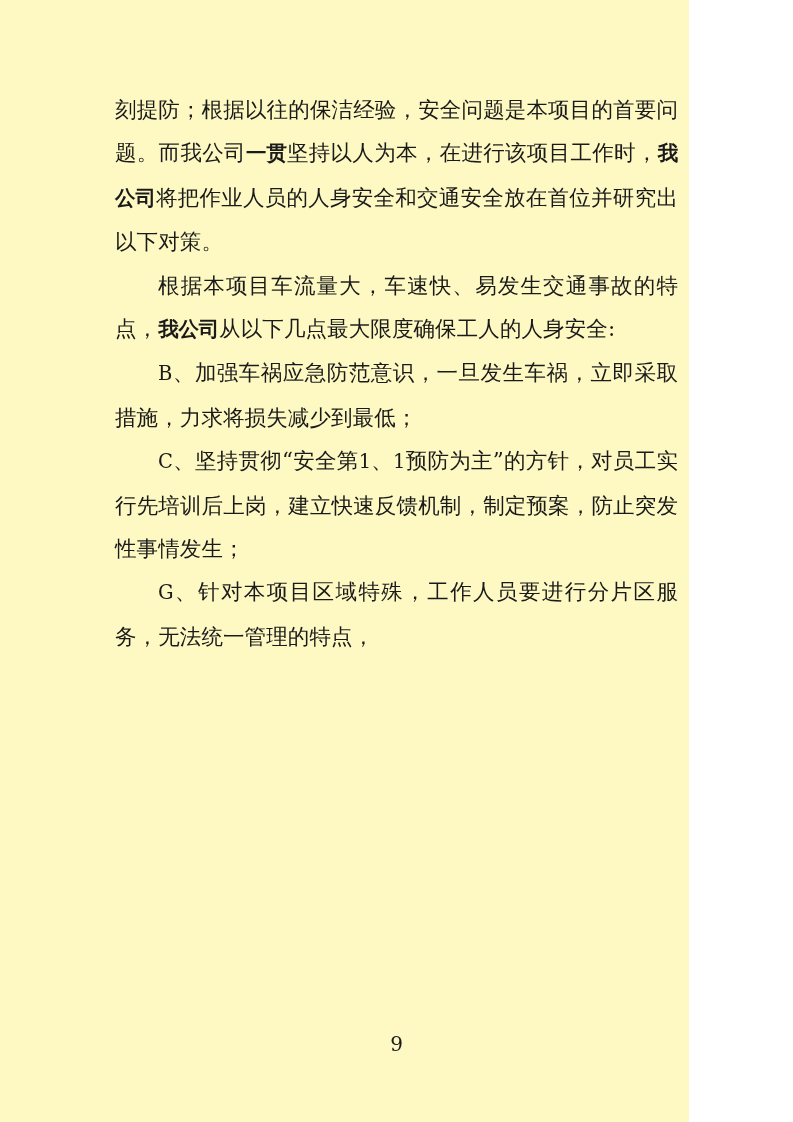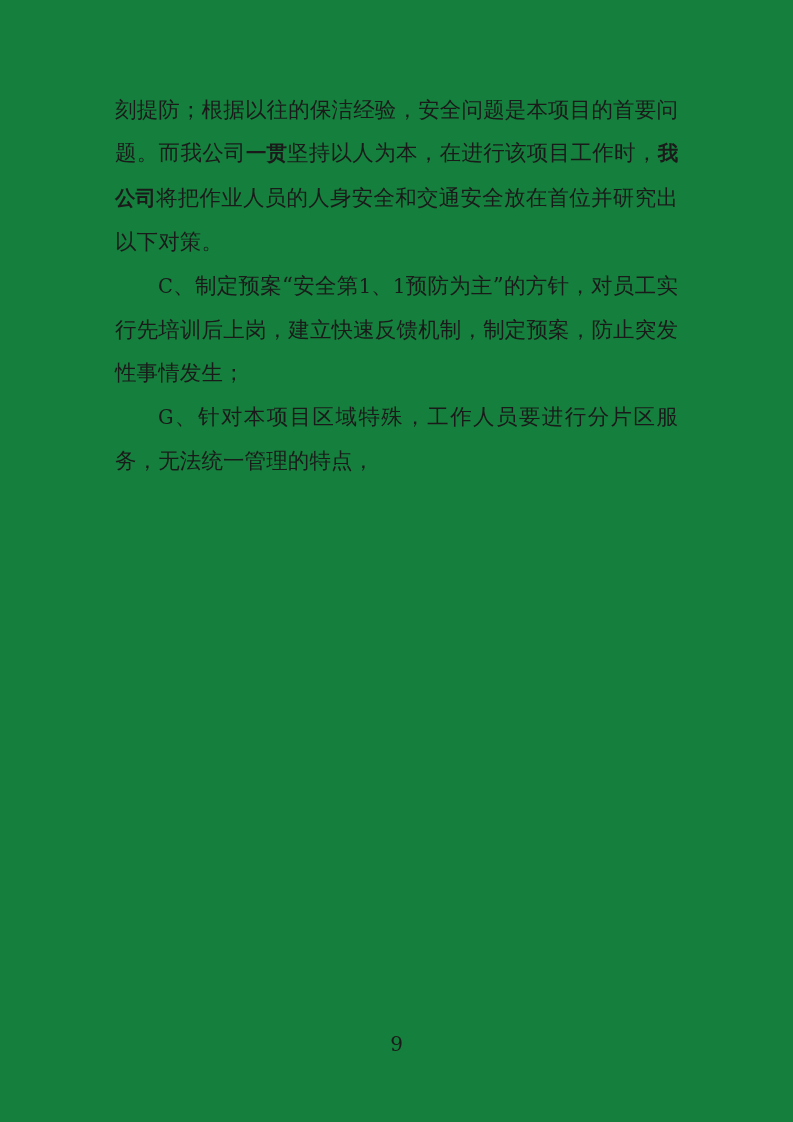--- a/index.html
+++ b/index.html
@@ -5,23 +5,23 @@
   html, body {
     margin: 0;
     padding: 0;
     background: #ffffff;
   }
   body {
     font-family: "DejaVu Serif", "Liberation Serif", serif;
   }
   .page {
     position: relative;
-    width: 793px;
+    width: 689px;
     height: 1122px;
-    background: #15803d;
+    background: #fef9c3;
     overflow: hidden;
     box-sizing: border-box;
   }
   .text-block {
     position: absolute;
     left: 115px;
     top: 88px;
     width: 563px;
   }
   .para {
@@ -63,17 +63,19 @@
     font-size: 20px;
     color: #1a1a1a;
   }
 </style>
 </head>
 <body>
 
 <div class="page">
   <div class="text-block">
       <p class="para"><span>刻提防；根据以往的保洁经验，安全问题是本项目的首要问题。而我公司</span><span class="b">一贯</span><span>坚持以人为本，在进行该项目工作时，</span><span class="b">我公司</span><span>将把作业人员的人身安全和交通安全放在首位并研究出以下对策。</span></p>
-      <p class="para indent"><span class="lat">C</span><span>、制定预案“安全第</span><span class="num">1</span><span>、</span><span class="num">1</span><span>预防为主”的方针，对员工实行先培训后上岗，建立快速反馈机制，制定预案，防止突发性事情发生；</span></p>
+      <p class="para indent"><span>根据本项目车流量大，车速快、易发生交通事故的特点，</span><span class="b">我公司</span><span>从以下几点最大限度确保工人的人身安全:</span></p>
+      <p class="para indent"><span class="lat">B</span><span>、加强车祸应急防范意识，一旦发生车祸，立即采取措施，力求将损失减少到最低；</span></p>
+      <p class="para indent"><span class="lat">C</span><span>、坚持贯彻“安全第</span><span class="num">1</span><span>、</span><span class="num">1</span><span>预防为主”的方针，对员工实行先培训后上岗，建立快速反馈机制，制定预案，防止突发性事情发生；</span></p>
       <p class="para indent"><span class="lat">G</span><span>、针对本项目区域特殊，工作人员要进行分片区服务，无法统一管理的特点，</span></p>
     </div>
   <div class="page-number">9</div>
 </div>
 
 </body></html>

